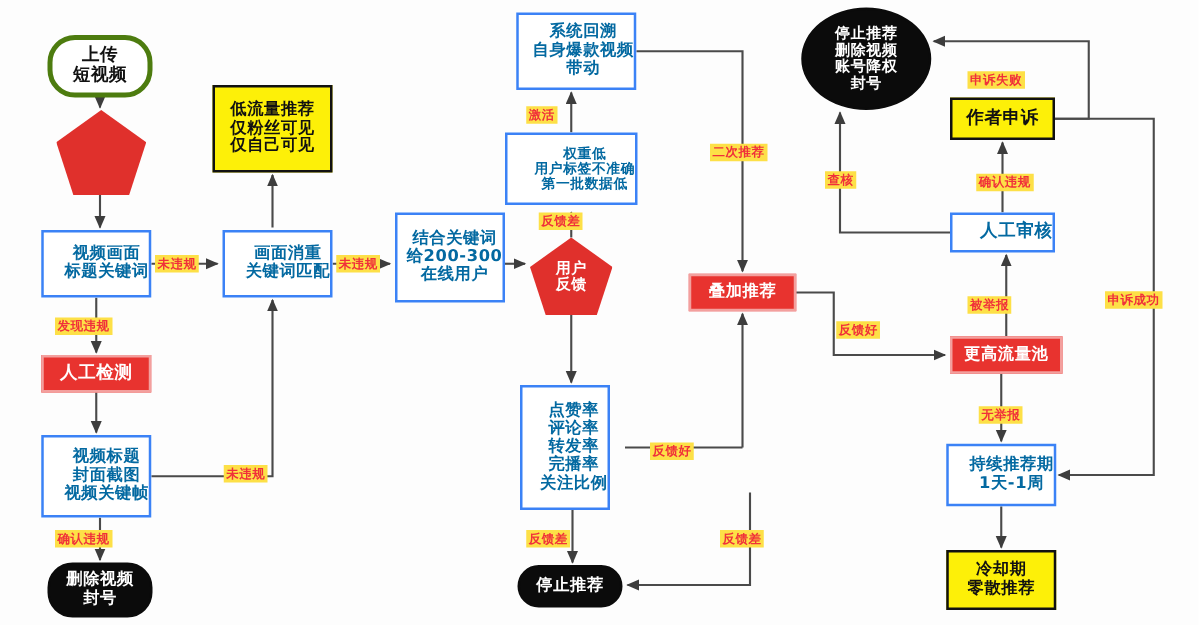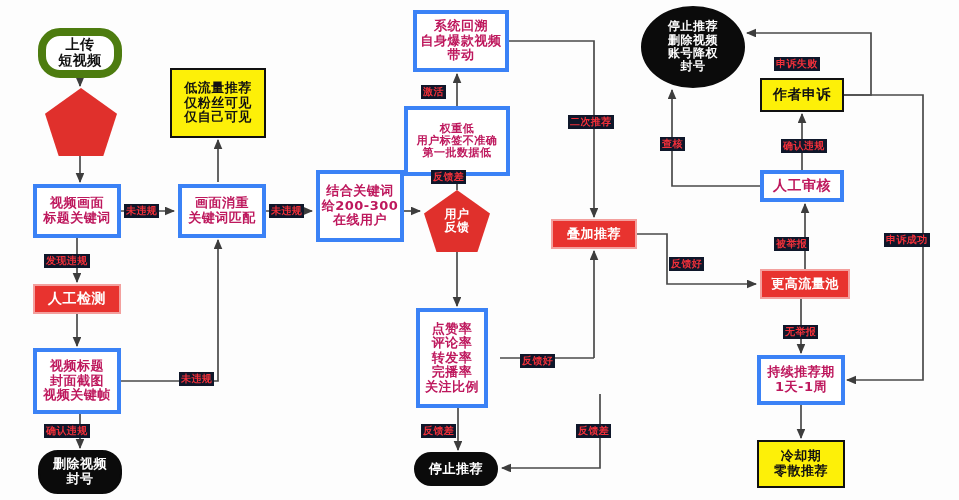--- a/index.html
+++ b/index.html
@@ -17,25 +17,25 @@
     text-align:center;
     line-height:1.12;
     font-weight:700;
     letter-spacing:.5px;
     white-space:pre-line;
     z-index:3;
   }
 
   
   .n-round{
-    background:#ffffff;border:8px solid #4d7c0f;border-radius:22px;color:#111;
+    background:#ffffff;border:4px solid #4d7c0f;border-radius:22px;color:#111;
   }
   
   .n-rect{
-    background:#ffffff;border:4px solid #3b82f6;color:#be185d;
+    background:#ffffff;border:2px solid #3b82f6;color:#0369a1;justify-content:flex-end;
   }
   
   .n-red{
     background:#e8332f;border:2px solid #f3a09e;color:#ffffff;
   }
   
   .n-yellow{
     background:#fdf008;border:2px solid #111111;color:#111;
   }
   
@@ -59,21 +59,21 @@
     position:relative;z-index:2;width:100%;text-align:center;
     white-space:pre-line;font-weight:700;line-height:1.1;
   }
 
   .edge-label{
     position:absolute;
     color:#f0303a;
     font-weight:700;
     font-size:10px;
     letter-spacing:.4px;
-    background:#0f172a;
+    background:#fde047;
     padding:0 2px;
     white-space:nowrap;
     z-index:4;
   }
 </style>
 </head>
 <body>
 
 <div id="canvas">
 
@@ -128,21 +128,21 @@
 给200-300
 在线用户</span></div>
       <div class="node n-red" style="left: 33px; top: 284px; width: 88px; height: 30px; font-size: 14px;"><span style="white-space: pre-line;">人工检测</span></div>
       <div class="node n-rect" style="left: 33px; top: 348px; width: 88px; height: 66px; font-size: 13px;"><span style="white-space: pre-line;">视频标题
 封面截图
 视频关键帧</span></div>
       <div class="node n-black" style="left: 38px; top: 450px; width: 84px; height: 44px; font-size: 13px;"><span style="white-space: pre-line;">删除视频
 封号</span></div>
       <div class="node n-penta" style="left: 424px; top: 190px; width: 66px; height: 62px; font-size: 12px;"><span class="shape"></span><span class="ptext">用户
 反馈</span></div>
-      <div class="node n-rect" style="left: 404px; top: 106px; width: 106px; height: 70px; font-size: 11px;"><span style="white-space: pre-line;">权重低
+      <div class="node n-rect" style="left: 404px; top: 106px; width: 106px; height: 58px; font-size: 11px;"><span style="white-space: pre-line;">权重低
 用户标签不准确
 第一批数据低</span></div>
       <div class="node n-rect" style="left: 413px; top: 10px; width: 96px; height: 62px; font-size: 13px;"><span style="white-space: pre-line;">系统回溯
 自身爆款视频
 带动</span></div>
       <div class="node n-rect" style="left: 416px; top: 308px; width: 72px; height: 100px; font-size: 13px;"><span style="white-space: pre-line;">点赞率
 评论率
 转发率
 完播率
 关注比例</span></div>

